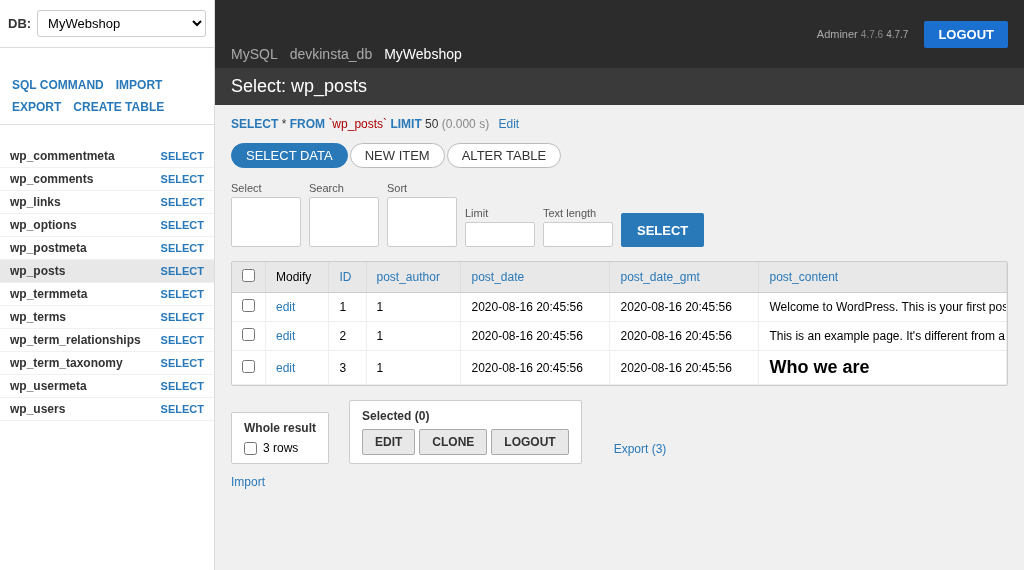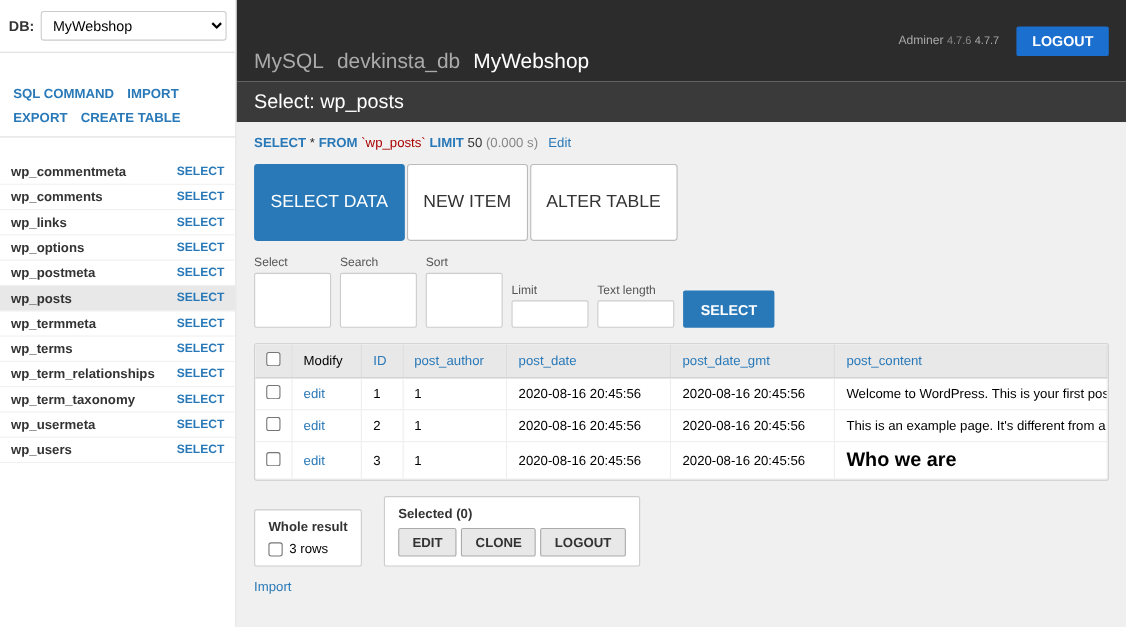--- a/index.html
+++ b/index.html
@@ -17,42 +17,42 @@
     .table-row.active { background: #e8e8e8; }
     .table-name { color: #333; font-size: 12px; cursor: pointer; font-weight: bold; }
     .table-select-link { color: #2979b8; font-size: 11px; font-weight: bold; cursor: pointer; }
 
     
     .main { flex: 1; display: flex; flex-direction: column; overflow: hidden; }
 
     
     .top-nav { background: #2c2c2c; color: #fff; padding: 6px 16px; display: flex; align-items: center; justify-content: space-between; min-height: 36px; }
     .top-nav-links { display: flex; align-items: center; gap: 12px; }
-    .top-nav-links a { color: #aaa; font-size: 19px; text-decoration: none; cursor: pointer; margin-top: 40px; }
+    .top-nav-links a { color: #aaa; font-size: 14px; text-decoration: none; cursor: pointer; margin-top: 40px; }
     .top-nav-links a.active { color: #fff; }
     .adminer-info { font-size: 11px; color: #aaa; margin-right: 8px; }
     .logout-btn { background: #1a6fcf; color: #fff; border: none; padding: 6px 14px; font-size: 13px; font-weight: bold; cursor: pointer; border-radius: 2px; }
     .top-nav-right { display: flex; align-items: center; gap: 8px; }
 
     
     .page-title-bar { background: #3a3a3a; padding: 8px 16px; color: #fff; font-size: 18px; font-weight: normal; }
 
     
     .content { flex: 1; padding: 12px 16px; overflow-y: auto; background: #f0f0f0; }
 
     
     .sql-bar { margin-bottom: 12px; font-size: 12px; }
     .sql-keyword { color: #2979b8; font-weight: bold; font-size: 12px; }
     .sql-string { color: #aa0000; font-size: 12px; }
     .sql-normal { color: #333; font-size: 12px; }
     .sql-edit-link { color: #2979b8; font-size: 12px; cursor: pointer; text-decoration: none; margin-left: 6px; }
 
     
     .tab-buttons { display: flex; gap: 2px; margin-bottom: 14px; flex-wrap: wrap; }
-    .tab-btn { padding: 25px 14px; font-size: 16px; cursor: pointer; border: 1px solid #bbb; background: #fff; border-radius: 3px; color: #333; }
+    .tab-btn { padding: 4px 14px; font-size: 13px; cursor: pointer; border: 1px solid #bbb; background: #fff; border-radius: 15px; color: #333; }
     .tab-btn.active { background: #2979b8; color: #fff; border-color: #2979b8; }
 
     
     .filter-row { display: flex; align-items: flex-end; gap: 8px; margin-bottom: 14px; flex-wrap: wrap; }
     .filter-col { display: flex; flex-direction: column; gap: 3px; }
     .filter-label { font-size: 11px; color: #555; }
     .filter-input-box { width: 70px; height: 50px; border: 1px solid #ccc; background: #fff; border-radius: 2px; }
     .filter-number-input { width: 70px; border: 1px solid #ccc; padding: 4px 6px; border-radius: 2px; font-size: 13px; background: #fff; }
     .select-btn { background: #2979b8; color: #fff; border: none; padding: 8px 16px; font-size: 13px; font-weight: bold; cursor: pointer; border-radius: 2px; height: 34px; }
 
@@ -293,19 +293,22 @@
         </div>
       </div>
       <div class="selected-box">
         <div class="selected-title">Selected (0)</div>
         <div class="action-buttons">
           <button class="action-btn">EDIT</button>
           <button class="action-btn">CLONE</button>
           <button class="action-btn">LOGOUT</button>
         </div>
       </div>
+      <div class="export-box">
+        <a class="export-link">Export (3)</a>
+      </div>
     </div>
 
     
     <a class="import-link">Import</a>
 
   </div>
 </div>
 
 </body></html>

